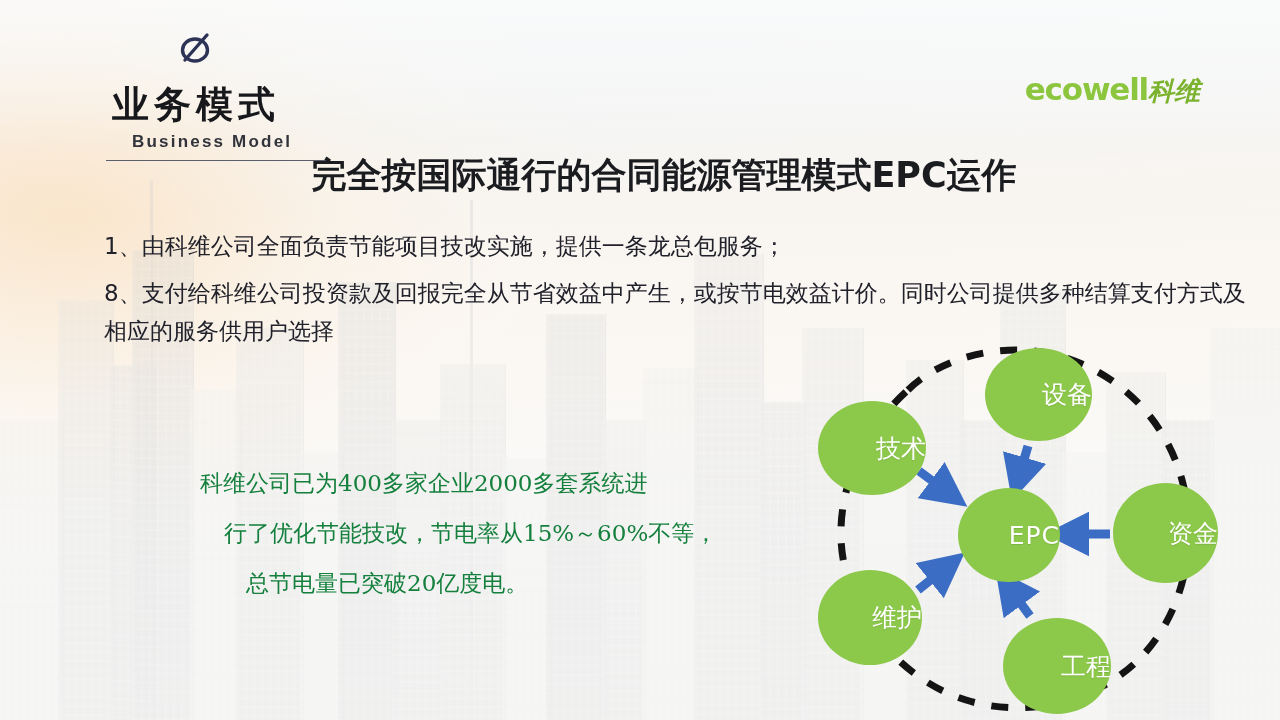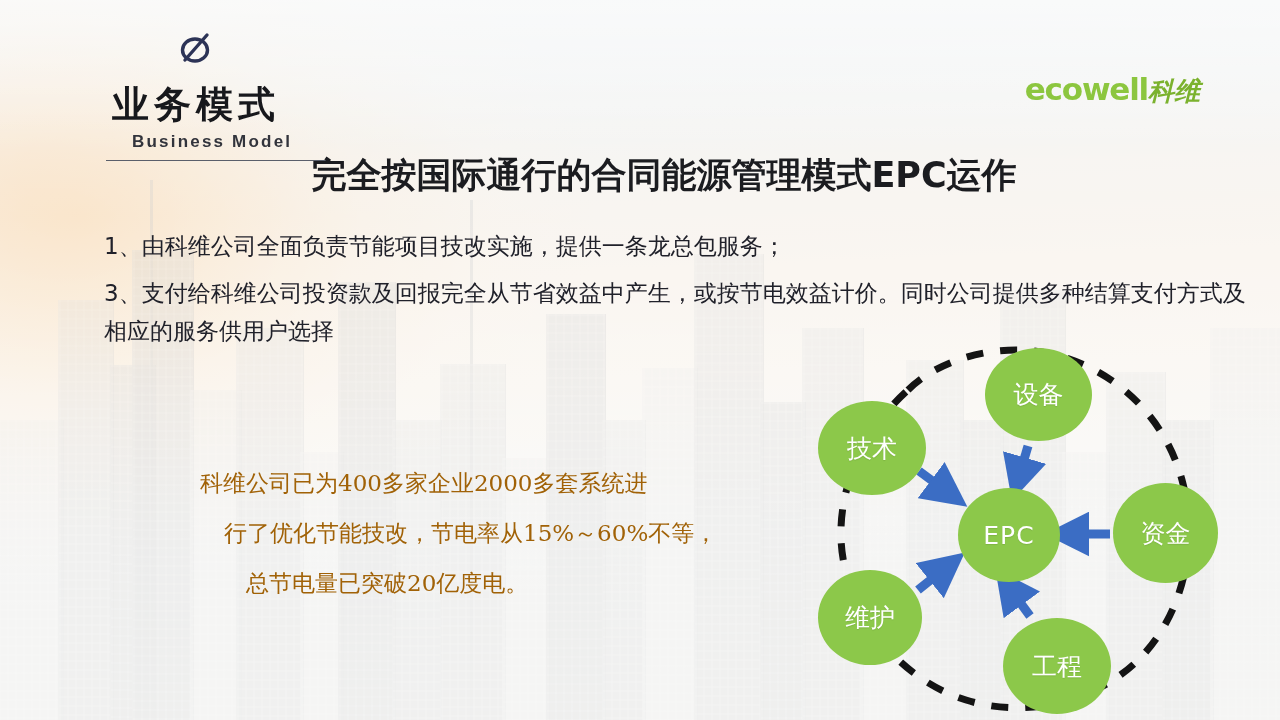--- a/index.html
+++ b/index.html
@@ -123,34 +123,34 @@
   .bullets { position:absolute; left:104px; top:228px; width:1145px; }
   .bullet {
     font-size:23px; color:#20212a; line-height:1.62;
     font-family:"DejaVu Sans",sans-serif;
     margin-bottom:10px;
   }
 
   
   .bluebox { position:absolute; left:200px; top:472px; width:520px; }
   .blue-line {
-    font-size:23px; color:#a16207; line-height:1.0;
+    font-size:23px; color:#15803d; line-height:1.0;
     font-family:"DejaVu Serif","DejaVu Sans",serif;
     margin-bottom:27px;
   }
   .blue-line.l2 { padding-left:24px; }
   .blue-line.l3 { padding-left:46px; }
 
   
   .diagram { position:absolute; left:790px; top:328px; width:470px; height:392px; }
   .diagram svg { position:absolute; left:0; top:0; }
   .node {
     position:absolute; border-radius:50%;
     background:#8cc84a;
-    display:flex; align-items:center; justify-content:center;
+    display:flex; align-items:center; justify-content:flex-end;
     color:#ffffff; font-family:"DejaVu Sans",sans-serif;
     text-shadow:0 1px 1px rgba(0,0,0,0.10);
   }
   .node.center { background:#8cc84a; }
   .n-sheibei { left:195px; top:20px;  width:107px; height:93px;  font-size:25px; }
   .n-jishu   { left:28px;  top:73px;  width:108px; height:94px;  font-size:25px; }
   .n-zijin   { left:323px; top:155px; width:105px; height:100px; font-size:25px; }
   .n-weihu   { left:28px;  top:242px; width:104px; height:95px;  font-size:25px; }
   .n-gongcheng{left:213px; top:290px; width:108px; height:96px;  font-size:25px; }
   .n-epc     { left:168px; top:160px; width:102px; height:94px;  font-size:25px; letter-spacing:1px; }
@@ -213,21 +213,21 @@
 
   <div class="logo">
     <span class="logo-en">ecowell</span>
     <span class="logo-cn">科维</span>
   </div>
 
   <div class="headline">完全按国际通行的合同能源管理模式EPC运作</div>
 
   <div class="bullets">
     <div class="bullet">1、由科维公司全面负责节能项目技改实施，提供一条龙总包服务；</div>
-    <div class="bullet">3、支付给科维公司投资款及回报完全从节省效益中产生，或按节电效益计价。同时公司提供多种结算支付方式及相应的服务供用户选择</div>
+    <div class="bullet">8、支付给科维公司投资款及回报完全从节省效益中产生，或按节电效益计价。同时公司提供多种结算支付方式及相应的服务供用户选择</div>
   </div>
 
   <div class="bluebox">
     <div class="blue-line l1">科维公司已为400多家企业2000多套系统进</div>
     <div class="blue-line l2">行了优化节能技改，节电率从15%～60%不等，</div>
     <div class="blue-line l3">总节电量已突破20亿度电。</div>
   </div>
 
   <div class="diagram">
 

